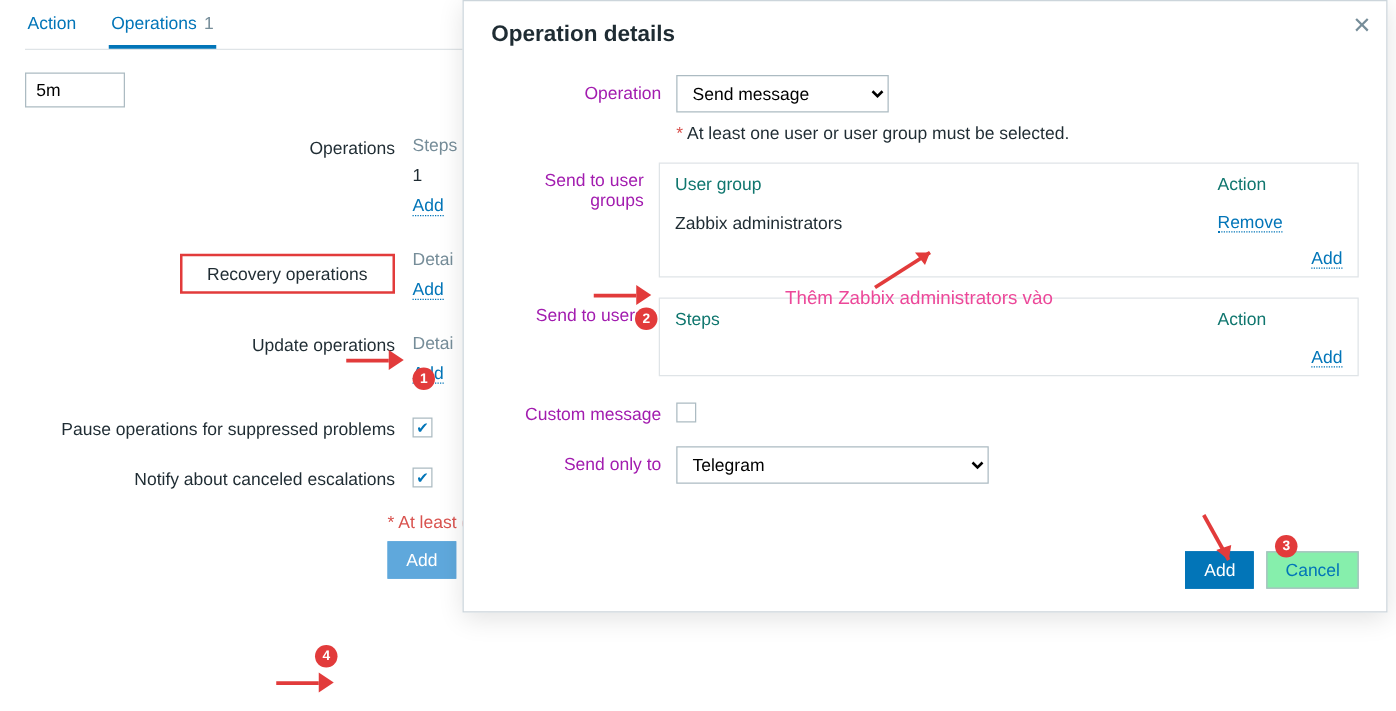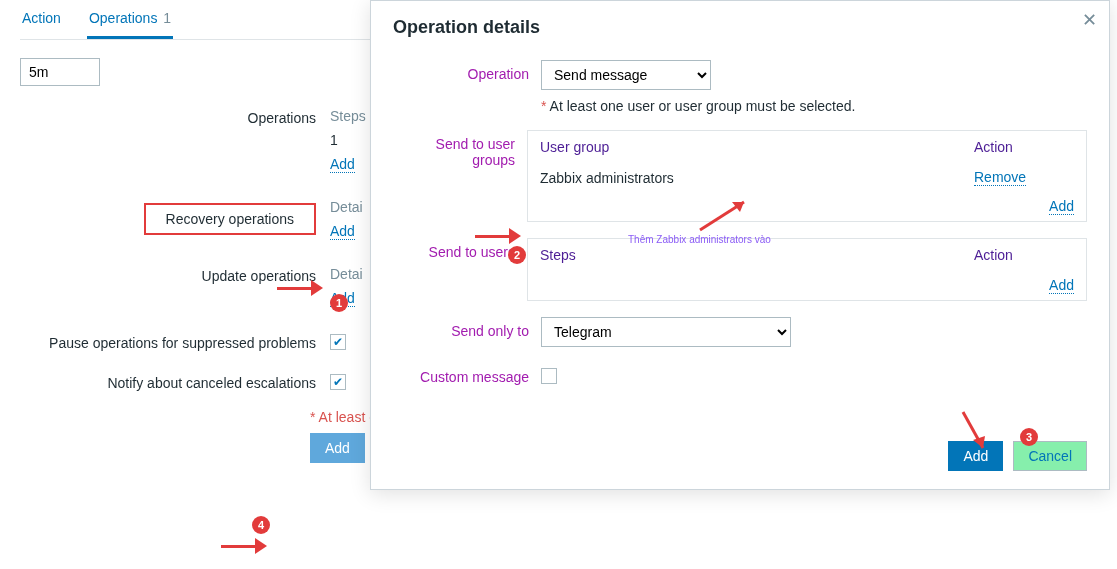--- a/index.html
+++ b/index.html
@@ -132,21 +132,21 @@
     border: 1px solid #acbbc2;
     padding: 5px 8px;
     font-size: 14px;
     background:#fff;
     height: 30px;
   }
   .grp-table {
     border: 1px solid #dfe4e7;
     width: 560px;
   }
-  .grp-head { display:flex; padding:8px 12px; color:#4c1d95;align-items:center; }
+  .grp-head { display:flex; padding:8px 12px; color:#0f766e;align-items:center; }
   .grp-row { display:flex; padding:6px 12px; align-items:center;justify-content:flex-end; }
   .grp-col1 { flex:1; }
   .grp-col2 { width:100px; text-align:left; }
   .modal-footer {
     position:absolute;
     right: 22px;
     bottom: 18px;
     display:flex;
     gap:10px;
   }
@@ -164,21 +164,21 @@
   }
   .arrow-r::before {
     content:""; position:absolute; left:0; top:7px; width:34px; height:3px; background:#e23b3b;
   }
   .arrow-r::after {
     content:""; position:absolute; right:0; top:0;
     border-left:12px solid #e23b3b;
     border-top:8px solid transparent;
     border-bottom:8px solid transparent;
   }
-  .anno-text { color:#8b5cf6; font-weight:400; font-size:10px; }
+  .anno-text { color:#ec4899; font-weight:400; font-size:15px; }
   .arrow-diag {
     position:absolute; width:2px; height:2px;
   }
   .arrow-diag svg { overflow:visible; }
 </style>
 </head>
 <body>
 
 <div class="main-panel">
   <div class="tabs">
@@ -290,32 +290,32 @@
           <div class="grp-col2">Action</div>
         </div>
         <div class="grp-row">
           <a class="link-action">Add</a>
         </div>
       </div>
     </div>
   </div>
 
   <div class="m-row">
+    <div class="m-label">Custom message</div>
+    <div class="m-val">
+      <span class="checkbox"></span>
+    </div>
+  </div>
+
+  <div class="m-row">
     <div class="m-label">Send only to</div>
     <div class="m-val">
       <select class="sel" style="width:250px;">
         <option>Telegram</option>
       </select>
-    </div>
-  </div>
-
-  <div class="m-row">
-    <div class="m-label">Custom message</div>
-    <div class="m-val">
-      <span class="checkbox"></span>
     </div>
   </div>
 
   <div class="modal-footer">
     <button class="btn primary solid">Add</button>
     <button class="btn">Cancel</button>
   </div>
 </div>
 
 <div class="anno" style="left:277px; top:280px;">

